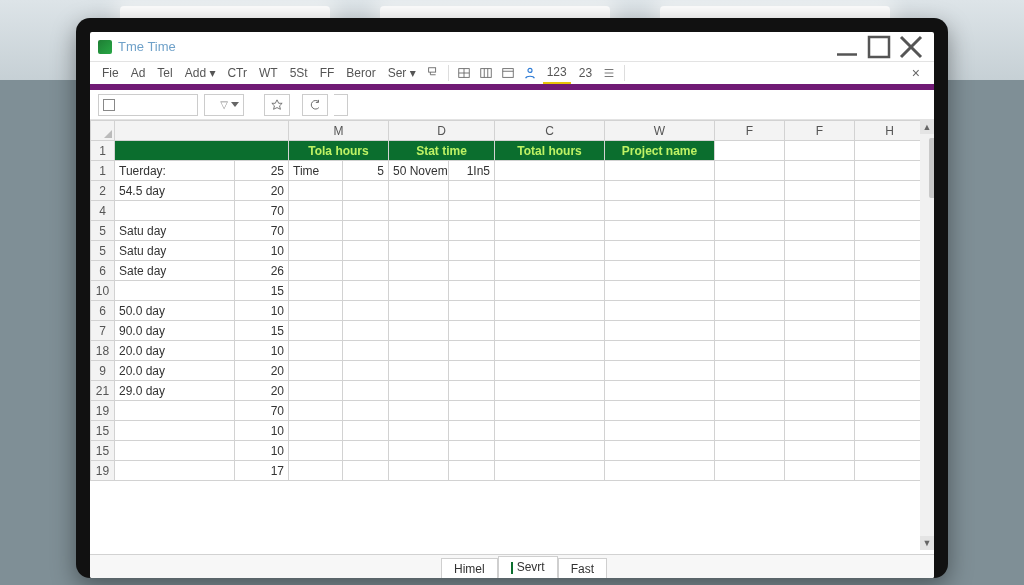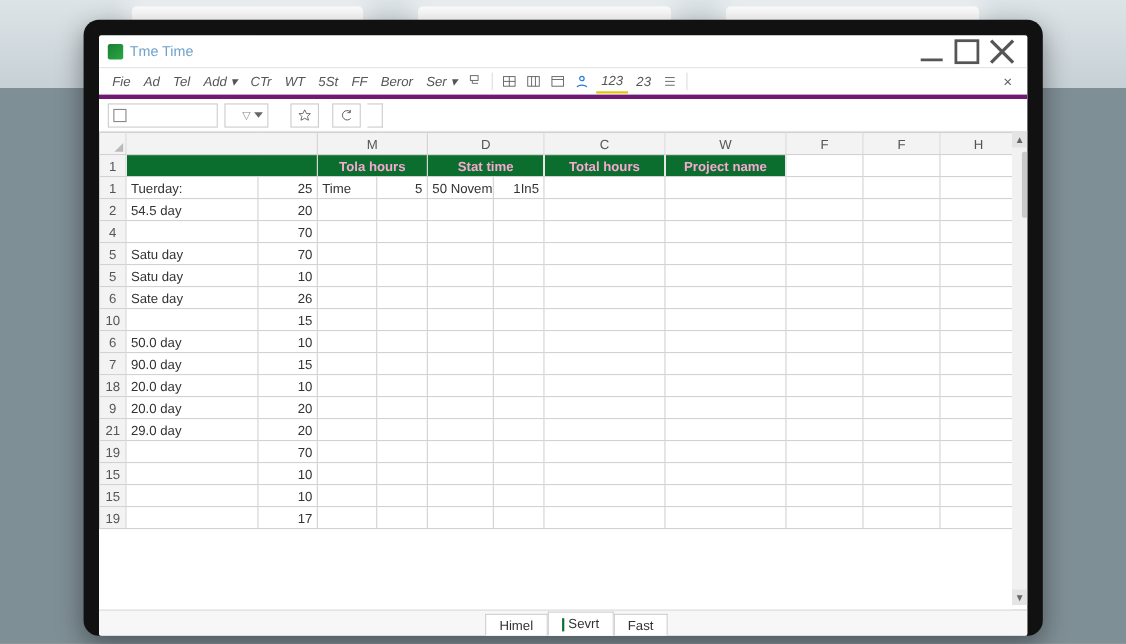--- a/index.html
+++ b/index.html
@@ -19,23 +19,22 @@
     border-bottom:1px solid #e3e3e3; padding:0 8px;
   }
   .titlebar .left { display:flex; align-items:center; gap:6px; }
   .app-icon { width:14px; height:14px; background:linear-gradient(135deg,#1e7e34,#28a745); border-radius:2px; }
   .title-text { color:#6fa1c9; font-size:13px; }
   .wincontrols { display:flex; gap:2px; }
   .wincontrols div { width:30px; height:24px; display:flex; align-items:center; justify-content:center; color:#555; cursor:pointer; }
   
   .menubar {
     height:28px; display:flex; align-items:center; gap:4px;
-    border-bottom:4px solid #701a75; padding:0 8px; color:#555; font-size:12px;
+    border-bottom:6px solid #701a75; padding:0 8px; color:#555; font-size:12px;
     position:relative;
-    font-style:italic;
   }
   .menubar .m { padding:3px 4px; cursor:pointer; white-space:nowrap; }
   .menubar .sep { width:1px; height:16px; background:#ddd; margin:0 2px; }
   .tb-icon { width:18px; height:18px; display:flex; align-items:center; justify-content:center; color:#666; }
   .tb-icon svg { width:14px; height:14px; }
   .accent { color:#2e7cd6; }
   .underline-y { border-bottom:2px solid #e6c308; padding-bottom:1px; }
   .menubar .close-x { margin-left:auto; padding:3px 6px; font-size:14px; color:#666; cursor:pointer; }
   
   .fx-bar {
@@ -73,21 +72,21 @@
   }
   table.grid th.rownum, table.grid td.rownum {
     width:24px; text-align:center; background:#f3f3f3; color:#555;
   }
   .corner { background:#f3f3f3 !important; position:relative; }
   .corner::after{
     content:""; position:absolute; right:2px; bottom:2px; width:0;height:0;
     border-left:8px solid transparent; border-bottom:8px solid #bbb;
   }
   .hdr-green {
-    background:#0b6e2e !important; color:#f9a8d4; font-weight:600; text-align:center;
+    background:#0b6e2e !important; color:#bef264; font-weight:600; text-align:center;
   }
   .hdr-green-blank { background:#0b6e2e !important; }
   .right { text-align:right; }
   .scroll-v {
     position:absolute; right:0; top:0; width:14px; bottom:28px; background:#f1f1f1;
     display:flex; flex-direction:column; align-items:center;
   }
   .scroll-v .arrow { width:14px; height:14px; background:#e4e4e4; display:flex; align-items:center;justify-content:center; font-size:9px;color:#666; cursor:pointer;}
   .scroll-v .track { flex:1; position:relative; }
   .scroll-v .thumb { position:absolute; left:2px; width:10px; top:4px; height:60px; background:#c9c9c9; border-radius:2px; }

